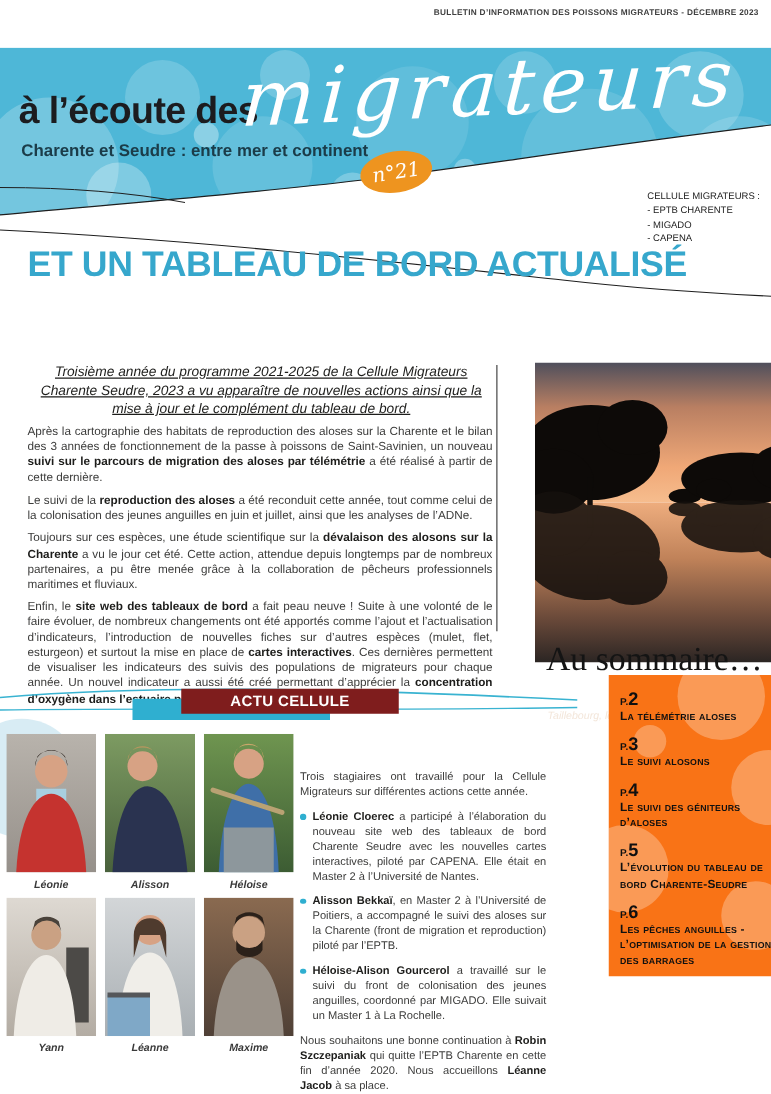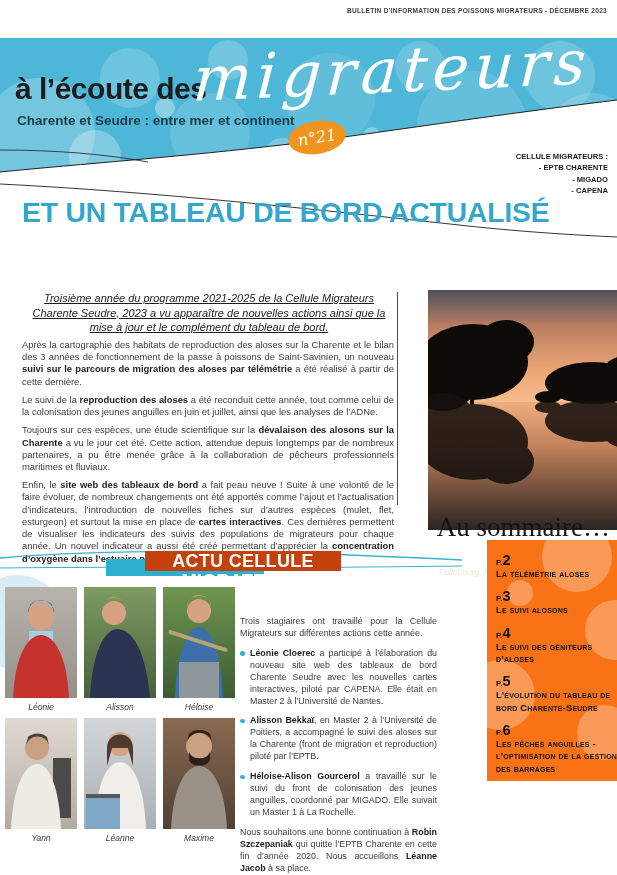--- a/index.html
+++ b/index.html
@@ -17,22 +17,22 @@
   .title-script{position:absolute;top:40px;left:193px;z-index:3;white-space:nowrap;
                 font-family:"DejaVu Serif", serif;font-style:italic;font-size:62px;
                 letter-spacing:5px;color:#ffffff;line-height:1;
                 transform:rotate(-2.5deg) skewX(-6deg);}
   .subtitle{position:absolute;top:113px;left:17px;font-size:13.5px;font-weight:700;
             color:#1b3c49;z-index:3;}
   .issue-badge{position:absolute;left:288px;top:121px;width:58px;height:33px;
                background:#ee941f;border-radius:50%;transform:rotate(-9deg);z-index:4;
                display:flex;align-items:center;justify-content:center;
                font-family:"DejaVu Serif", serif;font-style:italic;font-size:16px;color:#fff;}
-  .cellule{position:absolute;top:151px;right:9px;text-align:right;z-index:3;
-           font-size:7.6px;font-weight:700;color:#1c1c1c;line-height:1.5;}
+  .cellule{position:absolute;top:151px;right:9px;text-align:left;z-index:3;
+           font-size:7.6px;font-weight:400;color:#1c1c1c;line-height:1.5;}
 
   
   .article-title{position:absolute;top:197px;left:22px;z-index:3;font-size:28.5px;
                  font-weight:700;color:#36a7cc;line-height:1.12;letter-spacing:-.3px;}
   .lead{position:absolute;top:291px;left:25px;width:368px;font-size:11px;font-style:italic;
         font-weight:500;color:#1d1d1b;text-align:center;line-height:1.33;text-decoration:underline;}
   .body-col{position:absolute;top:339px;left:22px;width:372px;font-size:9.4px;
             color:#3c3c3b;text-align:justify;line-height:1.3;}
   .body-col p{margin:0 0 6px 0;}
   .body-col b{color:#1d1d1b;}
@@ -57,28 +57,28 @@
   .som-item{position:relative;margin-bottom:8px;z-index:2;}
   .som-page{color:#101010;line-height:1;}
   .som-page .pfx{font-size:8px;font-weight:700;}
   .som-page .num{font-size:14.5px;font-weight:700;}
   .som-label{font-size:9.5px;font-weight:700;font-variant:small-caps;color:#101010;
              line-height:1.3;letter-spacing:.2px;}
 
   
   .banner-cyan{position:absolute;left:106px;top:559px;width:158px;height:17px;
                background:#2fafd0;z-index:2;}
-  .banner-orange{position:absolute;left:145px;top:551px;width:196px;height:20px;z-index:3;
-                 background:#c2410c;color:#fff;font-size:18px;font-weight:700;
+  .banner-orange{position:absolute;left:145px;top:551px;width:174px;height:20px;z-index:3;
+                 background:#7f1d1d;color:#fff;font-size:12px;font-weight:700;
                  text-align:center;line-height:20px;letter-spacing:.3px;}
   .photos-grid{position:absolute;left:5px;top:587px;z-index:2;display:grid;
                grid-template-columns:72px 72px 72px;column-gap:7px;
                grid-template-rows:111px 20px 111px 20px;}
   .photo-cell{width:72px;height:111px;overflow:hidden;}
-  .photo-label{text-align:center;font-size:8.5px;font-style:italic;font-weight:400;
+  .photo-label{text-align:center;font-size:8.5px;font-style:italic;font-weight:700;
                color:#3a3a3a;padding-top:4px;}
   .stagiaires-col{position:absolute;left:240px;top:616px;width:197px;z-index:2;
                   font-size:8.9px;color:#3c3c3b;text-align:justify;line-height:1.34;}
   .stagiaires-col b{color:#1d1d1b;}
   .intern-list{margin:8px 0 8px 0;padding:0;list-style:none;}
   .intern-list li{position:relative;padding-left:10px;margin-bottom:8px;}
   .intern-list li::before{content:"";position:absolute;left:0;top:3.5px;width:4.5px;
                           height:4.5px;border-radius:50%;background:#2fafd0;}
   .closing p{margin:0;}
 </style>

